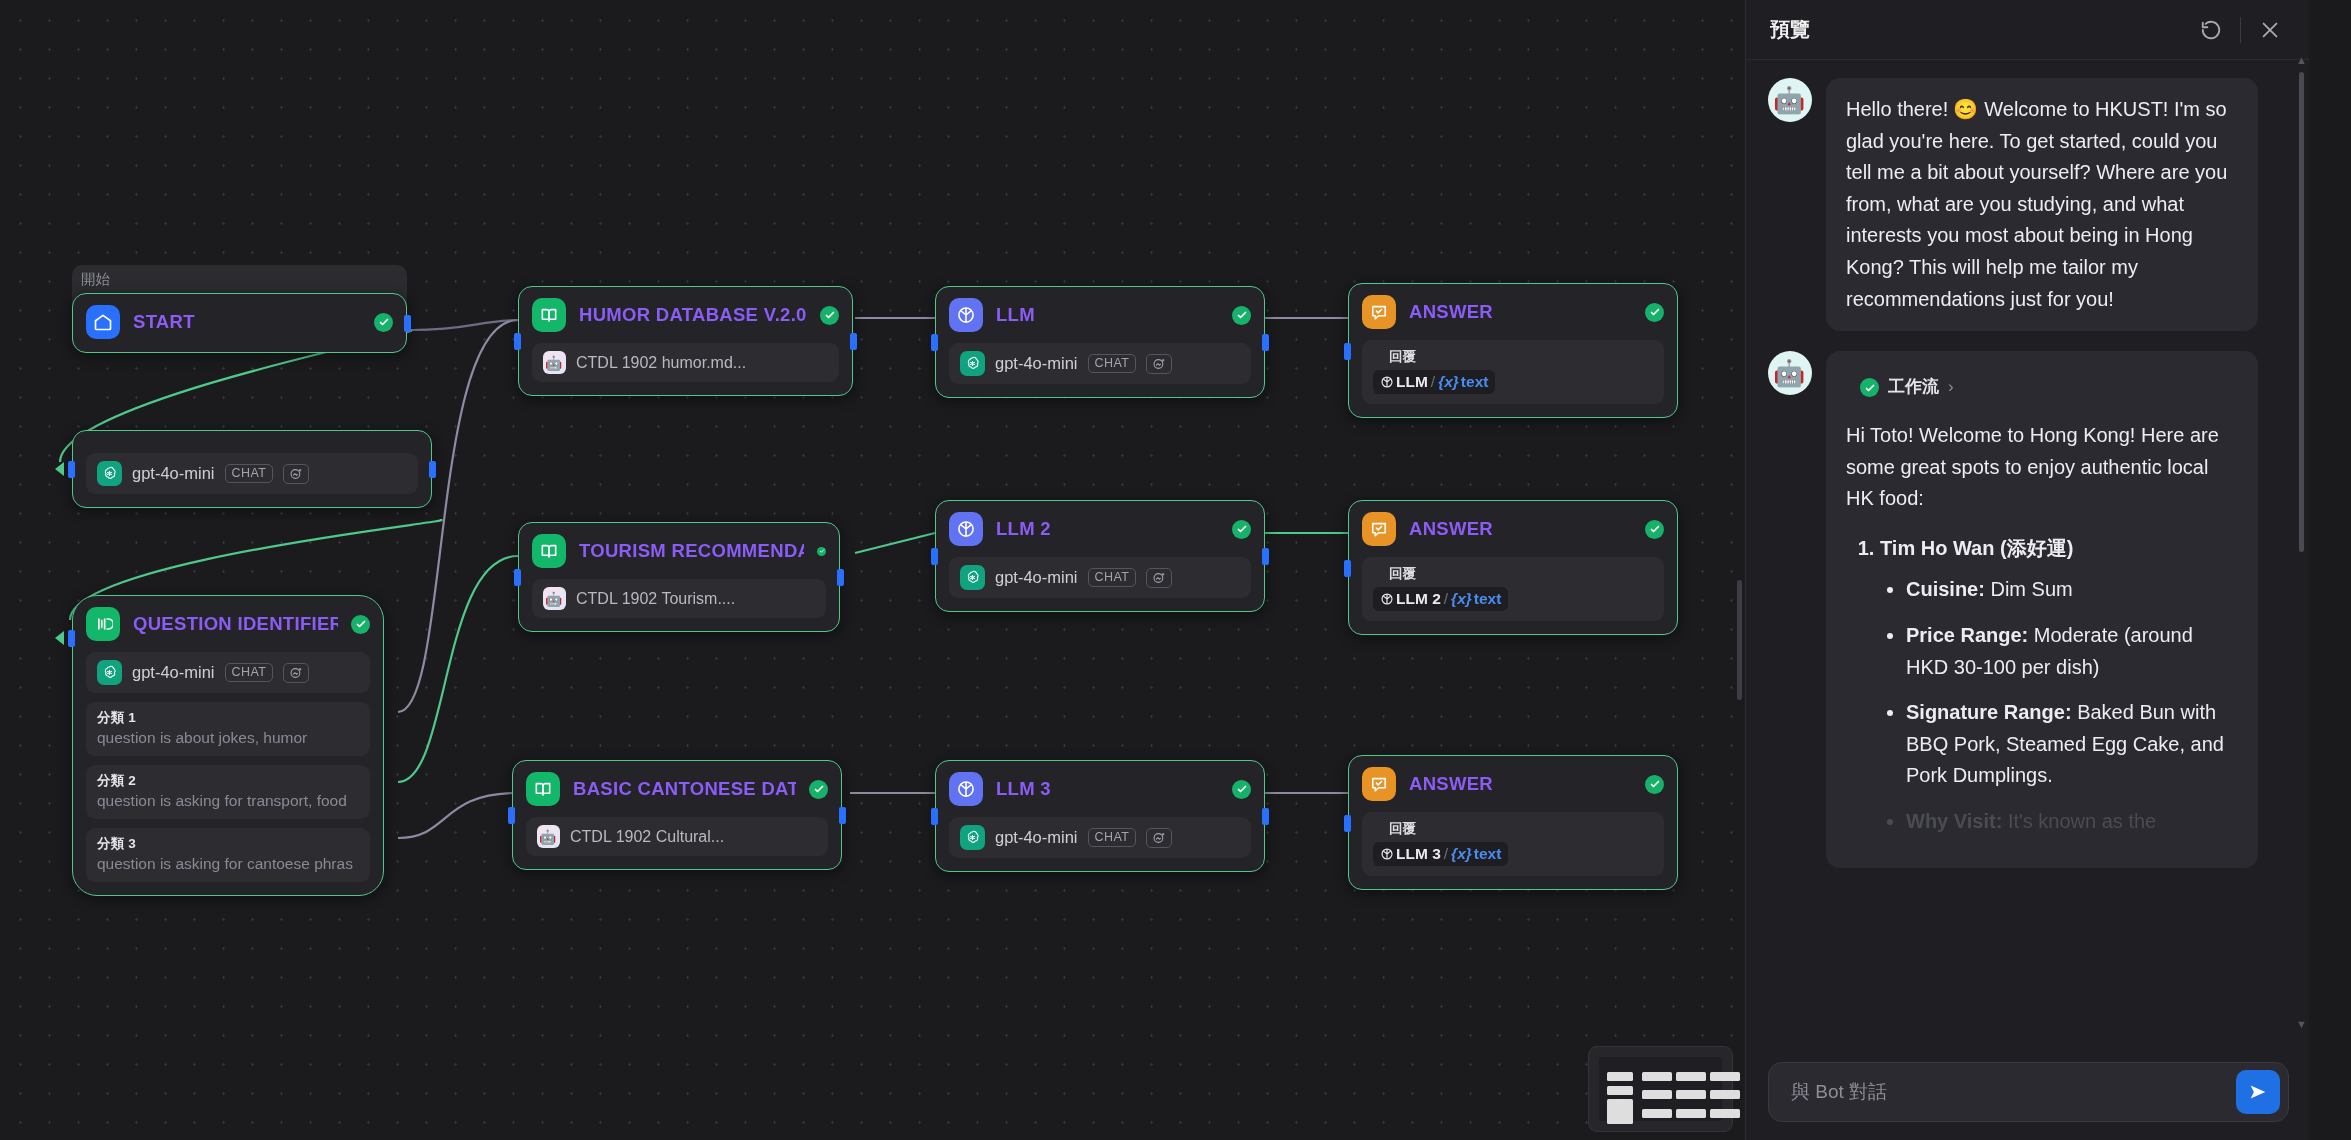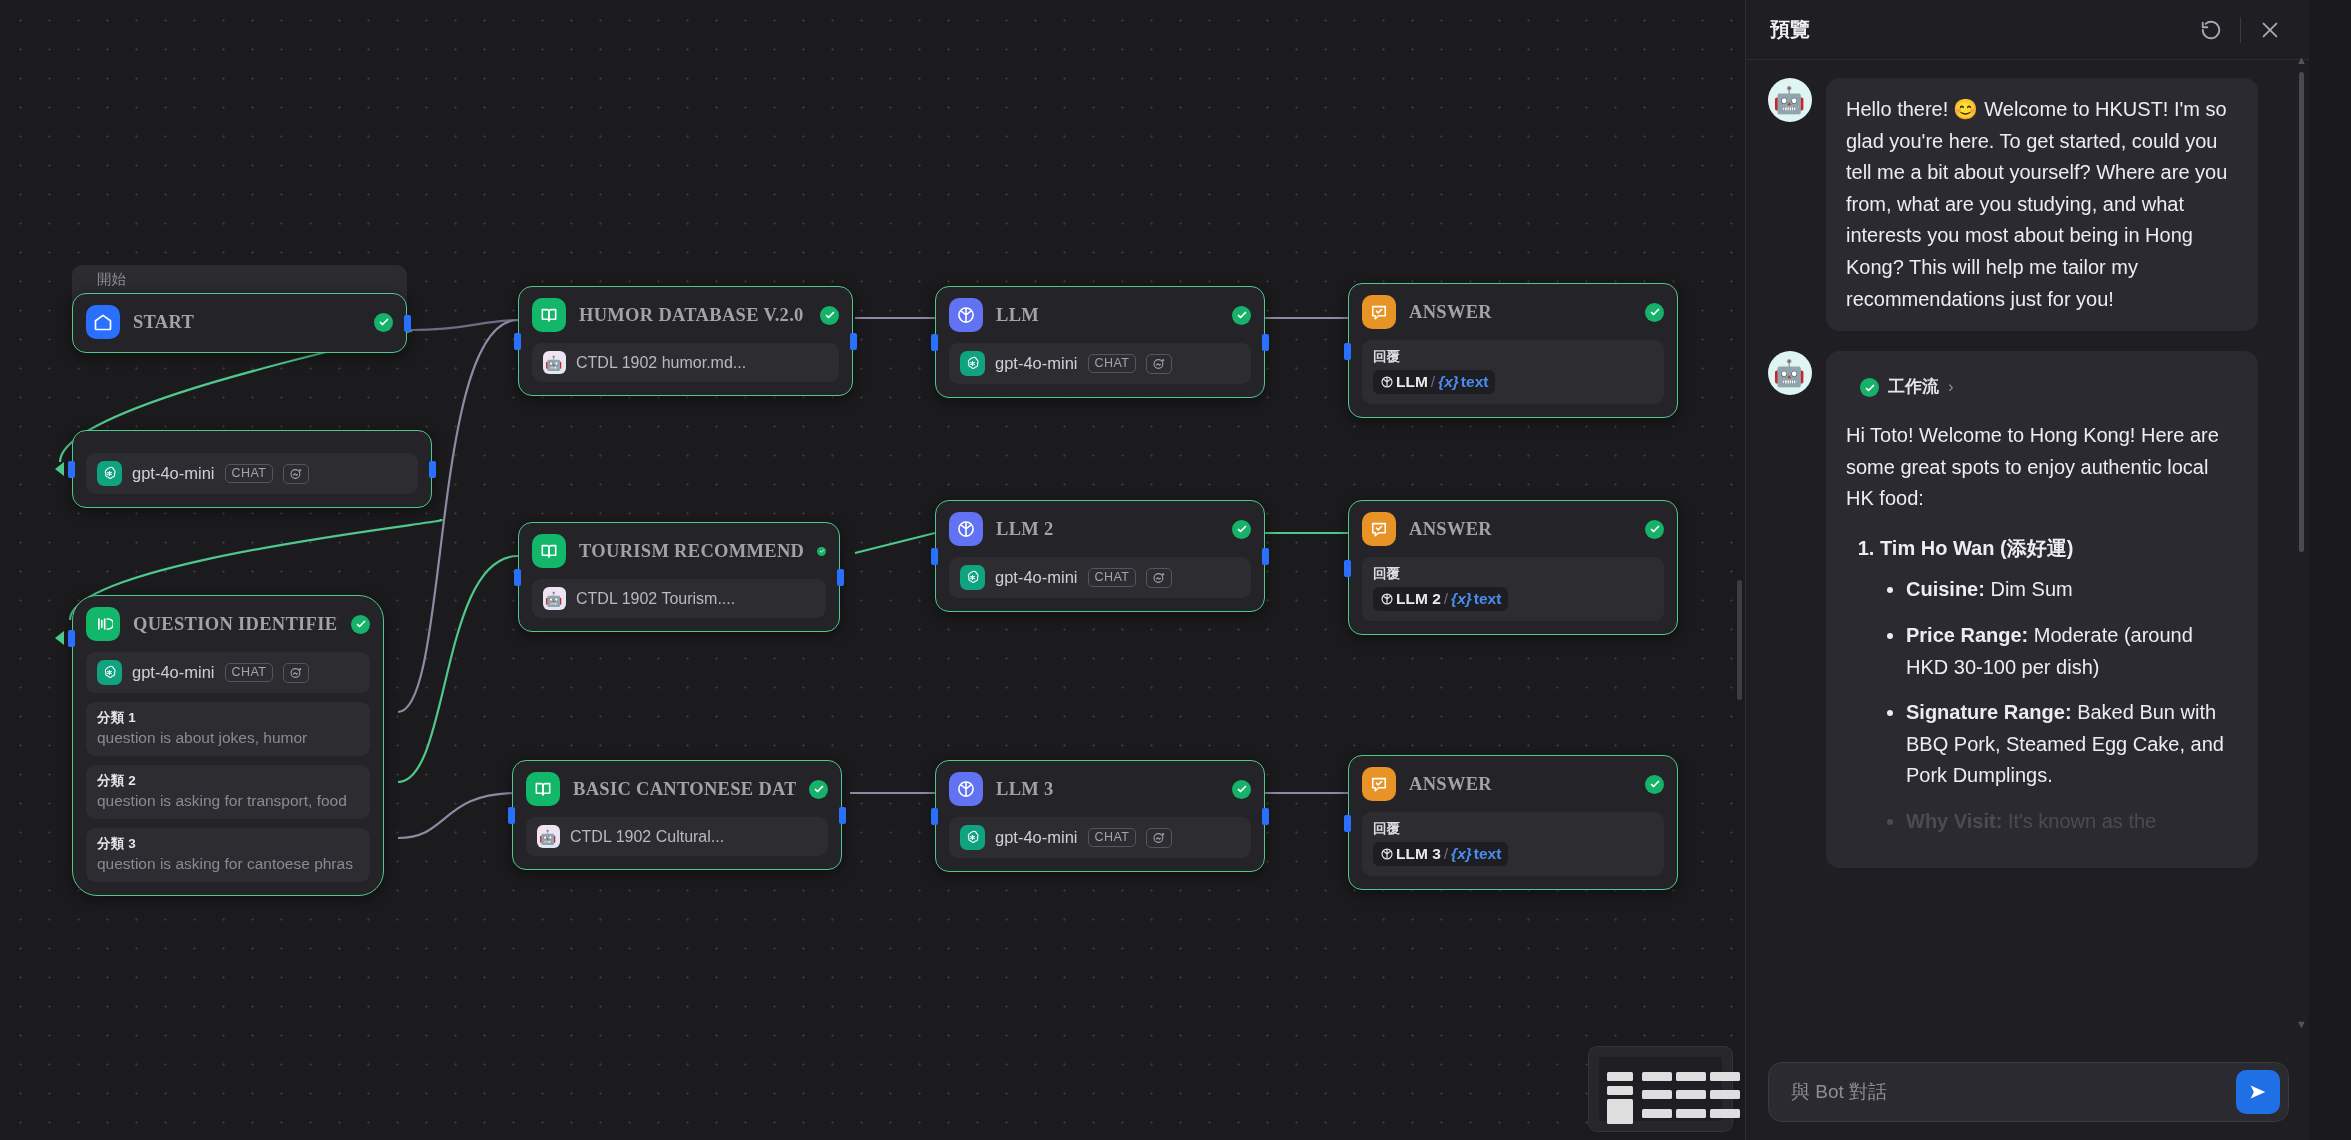--- a/index.html
+++ b/index.html
@@ -36,22 +36,22 @@
   .node-ico {
     width: 34px; height: 34px; border-radius: 10px; flex: 0 0 34px;
     display: flex; align-items: center; justify-content: center;
   }
   .node-ico svg { width: 20px; height: 20px; display: block; }
   .ico-blue  { background: #2970ff; }
   .ico-indigo{ background: #6172f3; }
   .ico-green { background: #12b76a; }
   .ico-orange{ background: #e79325; }
   .node-title {
-    color: #a3a3a3; font-size: 18.5px; font-weight: 700; letter-spacing: .3px;
-    white-space: nowrap; overflow: hidden; flex: 1 1 auto; font-family: Liberation Serif, serif;
+    color: #8b5cf6; font-size: 18.5px; font-weight: 700; letter-spacing: .3px;
+    white-space: nowrap; overflow: hidden; flex: 1 1 auto;
   }
   .check {
     width: 19px; height: 19px; border-radius: 50%; background: #17b26a; flex: 0 0 19px;
     display: flex; align-items: center; justify-content: center;
   }
   .check svg { width: 12px; height: 12px; }
   .check.small { width: 9px; height: 9px; flex-basis: 9px; }
   .check.small svg { width: 6px; height: 6px; }
 
   
@@ -86,37 +86,37 @@
     margin-top: 9px; background: #2c2c31; border-radius: 9px; padding: 7px 11px 9px;
   }
   .cls-label { color: #e6e6ea; font-size: 13.5px; font-weight: 700; letter-spacing: .2px; }
   .cls-text {
     color: #8a8a95; font-size: 15.5px; margin-top: 2px;
     white-space: nowrap; overflow: hidden; text-overflow: ellipsis;
   }
 
   
   .ans-box { margin-top: 11px; background: #2c2c31; border-radius: 9px; padding: 8px 11px 10px; }
-  .ans-label { color: #dcdce2; font-size: 13.5px; font-weight: 700; }
+  .ans-label { color: #dcdce2; font-size: 13.5px; font-weight: 700; margin-left: 16px; }
   .var-chip {
     display: inline-flex; align-items: center; gap: 2px; margin-top: 4px;
     background: #1e1e22; border-radius: 6px; padding: 3px 7px;
     font-size: 15.5px; font-weight: 700; white-space: nowrap;
   }
   .var-chip .vi { color: #e9e9ef; display: inline-flex; }
   .var-chip .vi svg { width: 14px; height: 14px; }
   .var-chip .vn { color: #e9e9ef; }
   .var-chip .vs { color: #6d6d78; font-weight: 400; margin: 0 1px; }
   .var-chip .vx { color: #4a8df0; font-style: italic; }
   .var-chip .vt { color: #4a8df0; }
 
   
   .start-wrap { position: absolute; }
   .start-tab {
-    background: #2b2b30; border-radius: 10px 10px 0 0; padding: 5px 25px 16px;
+    background: #2b2b30; border-radius: 10px 10px 0 0; padding: 5px 9px 16px;
     color: #8e8e99; font-size: 14.5px; width: 100%;
   }
   
   .port {
     position: absolute; width: 7px; height: 17px; border-radius: 2px;
     background: #2970ff; top: 50%; margin-top: -8px;
   }
   .port.l { left: -5px; }
   .port.r { right: -5px; }
   .port-arrow {

